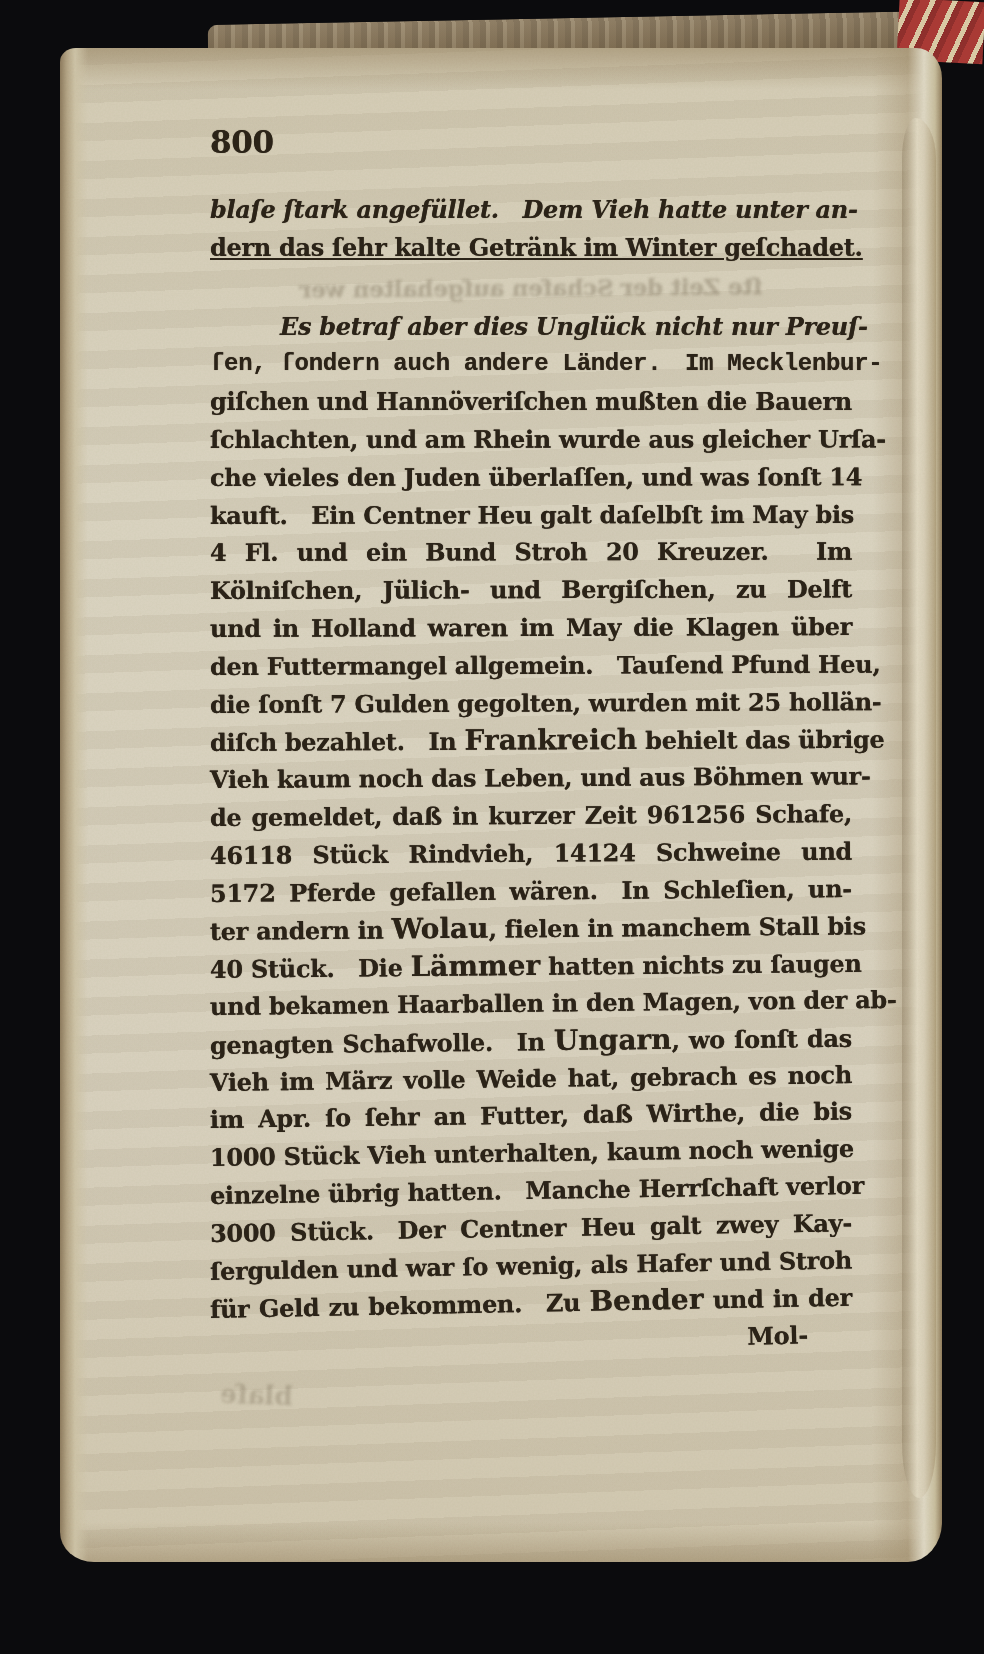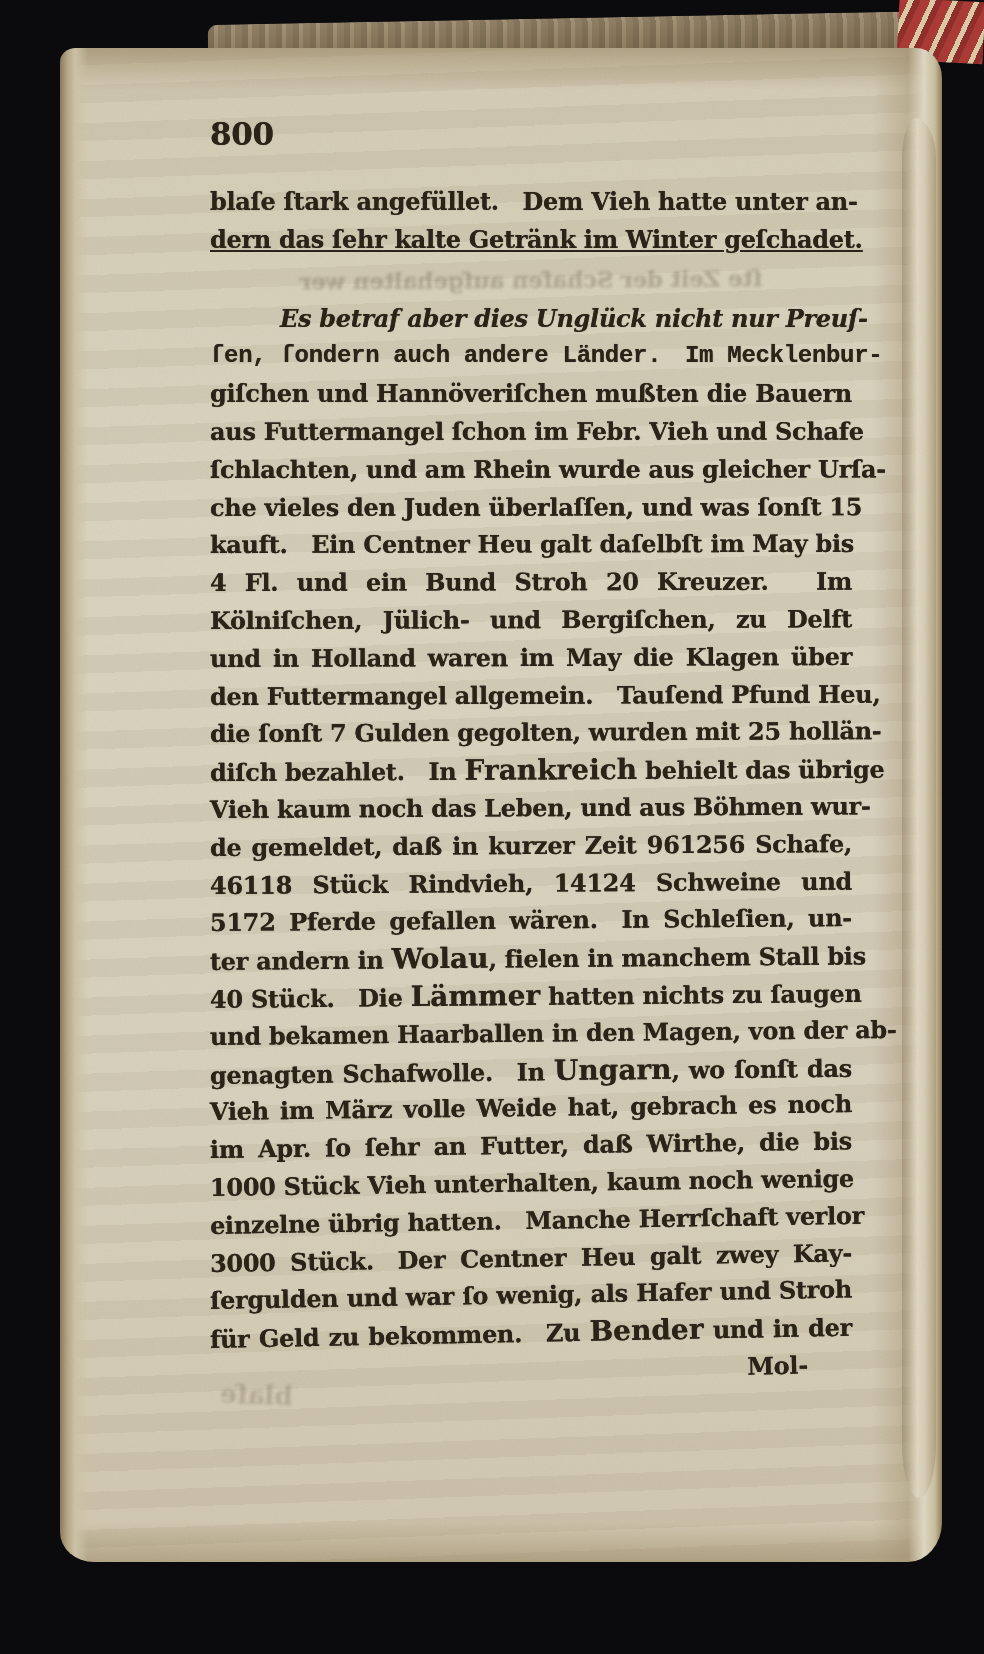--- a/index.html
+++ b/index.html
@@ -34,21 +34,21 @@
       linear-gradient(90deg,#8e7c5f 0px,#b5a687 7px,#cfc5a9 15px,rgba(0,0,0,0) 28px),
       linear-gradient(270deg,#93805f 0px,#c9bf9f 7px,#e0dac6 18px,rgba(160,140,105,.40) 34px,rgba(0,0,0,0) 70px),
       linear-gradient(180deg,rgba(150,130,95,.55) 0px,rgba(0,0,0,0) 42px),
       linear-gradient(0deg,rgba(150,130,95,.50) 0px,rgba(0,0,0,0) 40px),
       repeating-linear-gradient(178deg,rgba(125,110,82,.085) 0 18px,rgba(0,0,0,0) 18px 38px),
       linear-gradient(180deg,#d5cdb6 0%,#dbd5c2 30%,#d9d2bf 70%,#d2c9b1 100%);
   }
   .grain{position:absolute;left:0;top:0;opacity:.55;mix-blend-mode:multiply;pointer-events:none;}
   
   .textblock{
-    position:absolute;left:150px;top:0;width:642px;
+    position:absolute;left:150px;top:8px;width:642px;
     color:#2b2318;
     font-weight:bold;
     font-size:24px;
     letter-spacing:-0.3px;
     text-shadow:0 0 .7px rgba(42,32,16,.85);
   }
   .header-row{
     margin-top:58px;height:46px;display:flex;align-items:flex-end;
   }
   .pagenum{font-size:31px;width:104px;}
@@ -97,31 +97,30 @@
 <div class="headband"></div>
 
 <div class="paper">
 
   <div class="textblock">
     <div class="header-row">
       <div class="pagenum">800</div>
     </div>
     <div class="gap1"></div>
     <div>
-        <div class="line" style="transform: rotate(0deg);"><span>blaſe ſtark angefüllet. Dem Vieh hatte unter an-</span></div>
+        <div class="line" style="transform: rotate(0deg); font-style: italic;"><span>blaſe ſtark angefüllet. Dem Vieh hatte unter an-</span></div>
         <div class="line" style="transform: rotate(-0.001deg); text-decoration: underline;"><span>dern das ſehr kalte Getränk im Winter geſchadet.</span></div>
       </div>
     <div class="ghost-row">ſte Zeit der Schafen auſgehalten wer</div>
     <div>
         <div class="line" style="padding-left: 70px; transform: rotate(-0.005deg); font-style: italic;"><span>Es betraf aber dies Unglück nicht nur Preuſ-</span></div>
         <div class="line" style="transform: rotate(-0.011deg); font-family: Liberation Mono, monospace;"><span>ſen, ſondern auch andere Länder. Im Mecklenbur-</span></div>
         <div class="line" style="transform: rotate(-0.02deg);"><span>giſchen und Hannöveriſchen mußten die Bauern</span></div>
-        <div class="line" style="transform: rotate(-0.031deg);"><span>aus Futtermangel ſchon im Febr. Vieh und Schafe</span></div>
         <div class="line" style="transform: rotate(-0.044deg);"><span>ſchlachten, und am Rhein wurde aus gleicher Urſa-</span></div>
-        <div class="line" style="transform: rotate(-0.06deg);"><span>che vieles den Juden überlaſſen, und was ſonſt 15</span></div>
+        <div class="line" style="transform: rotate(-0.06deg);"><span>che vieles den Juden überlaſſen, und was ſonſt 14</span></div>
         <div class="line" style="transform: rotate(-0.099deg);"><span>kauft. Ein Centner Heu galt daſelbſt im May bis</span></div>
         <div class="line" style="transform: rotate(-0.122deg);"><span>4 Fl. und ein Bund Stroh 20 Kreuzer.  Im</span></div>
         <div class="line" style="transform: rotate(-0.148deg);"><span>Kölniſchen, Jülich- und Bergiſchen, zu Delft</span></div>
         <div class="line" style="transform: rotate(-0.176deg);"><span>und in Holland waren im May die Klagen über</span></div>
         <div class="line" style="transform: rotate(-0.207deg);"><span>den Futtermangel allgemein. Tauſend Pfund Heu,</span></div>
         <div class="line" style="transform: rotate(-0.24deg);"><span>die ſonſt 7 Gulden gegolten, wurden mit 25 hollän-</span></div>
         <div class="line" style="transform: rotate(-0.275deg);"><span>diſch bezahlet. In </span><span class="em">Frankreich</span><span> behielt das übrige</span></div>
         <div class="line" style="transform: rotate(-0.313deg);"><span>Vieh kaum noch das Leben, und aus Böhmen wur-</span></div>
         <div class="line" style="transform: rotate(-0.353deg);"><span>de gemeldet, daß in kurzer Zeit 961256 Schafe,</span></div>
         <div class="line" style="transform: rotate(-0.396deg);"><span>46118 Stück Rindvieh, 14124 Schweine und</span></div>

